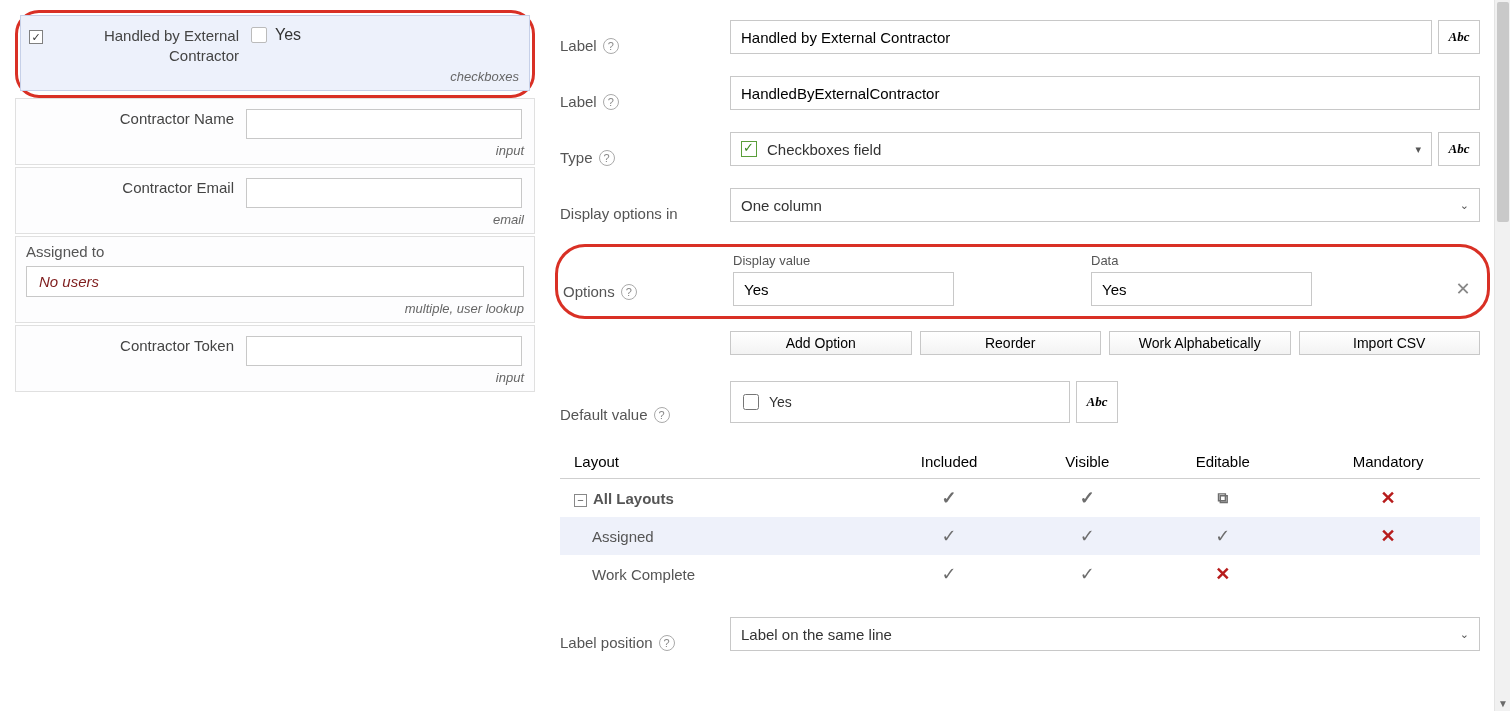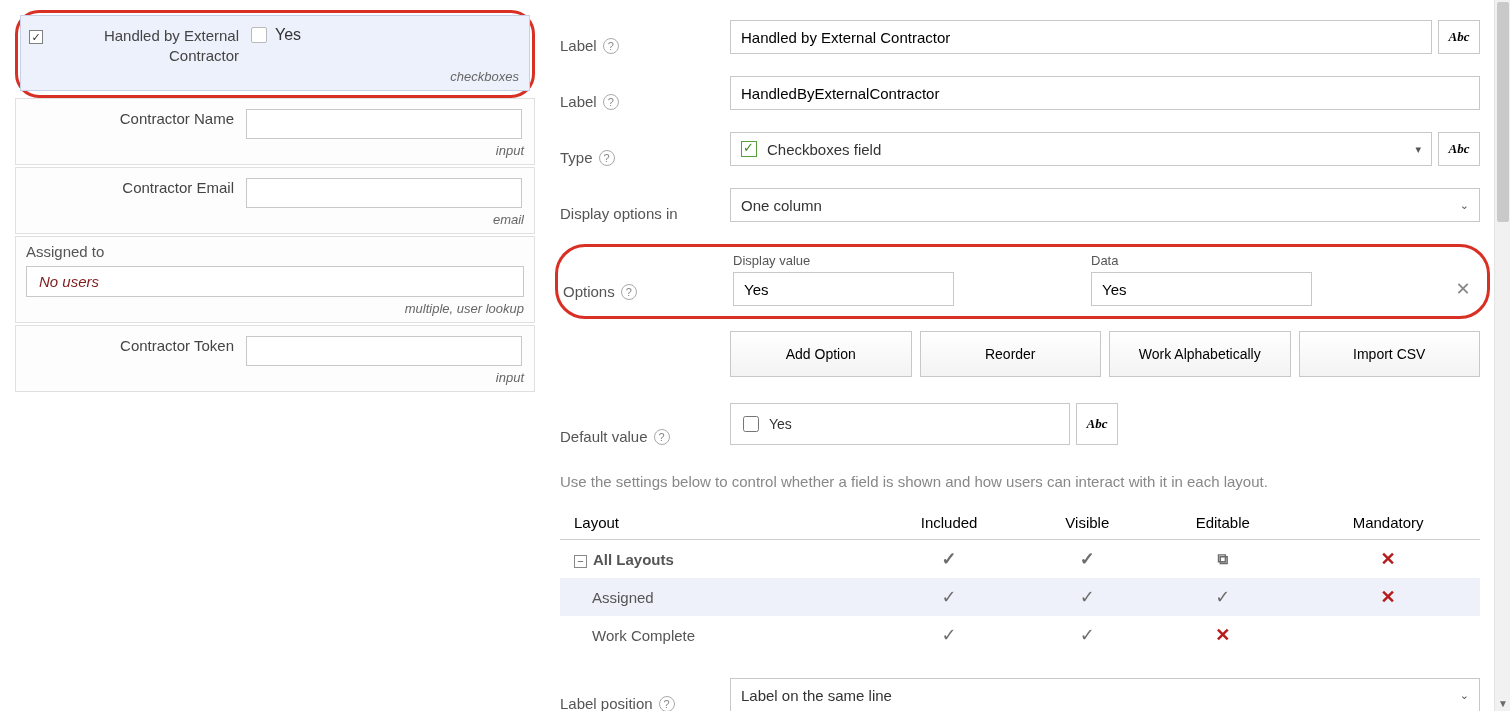--- a/index.html
+++ b/index.html
@@ -248,21 +248,21 @@
 }
 
 .btn-row {
   display: flex;
   gap: 8px;
   margin-left: 170px;
   margin-bottom: 26px;
 }
 .btn {
   flex: 1;
-  height: 46px;
+  height: 24px;
   border: 1px solid #c8c8c8;
   background: linear-gradient(#ffffff,#f3f3f3);
   font-size: 14px;
   cursor: pointer;
 }
 
 .default-value-box {
   width: 340px;
   height: 42px;
   border: 1px solid #c8c8c8;
@@ -514,21 +514,20 @@
       </div>
       <div class="prop-control" style="gap:6px;">
         <div class="default-value-box">
           <input type="checkbox" style="width: 16px; height: 16px;">
           <span>Yes</span>
         </div>
         <button class="abc-btn" style="height:42px;">Abc</button>
       </div>
     </div>
 
-    <div class="layout-help">Use the settings below to control whether a field is shown and how users can interact with it in each layout.</div>
 
     <table class="layout-table">
       <thead>
         <tr>
           <th>Layout</th>
           <th>Included</th>
           <th>Visible</th>
           <th>Editable</th>
           <th>Mandatory</th>
         </tr>

